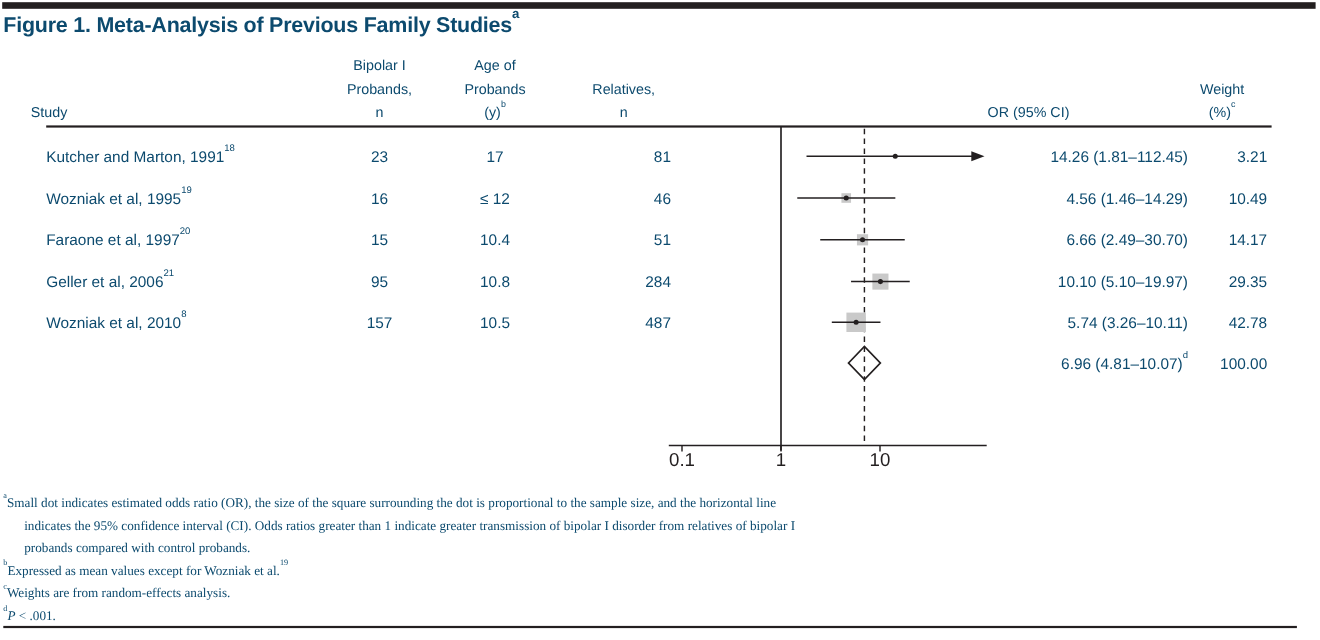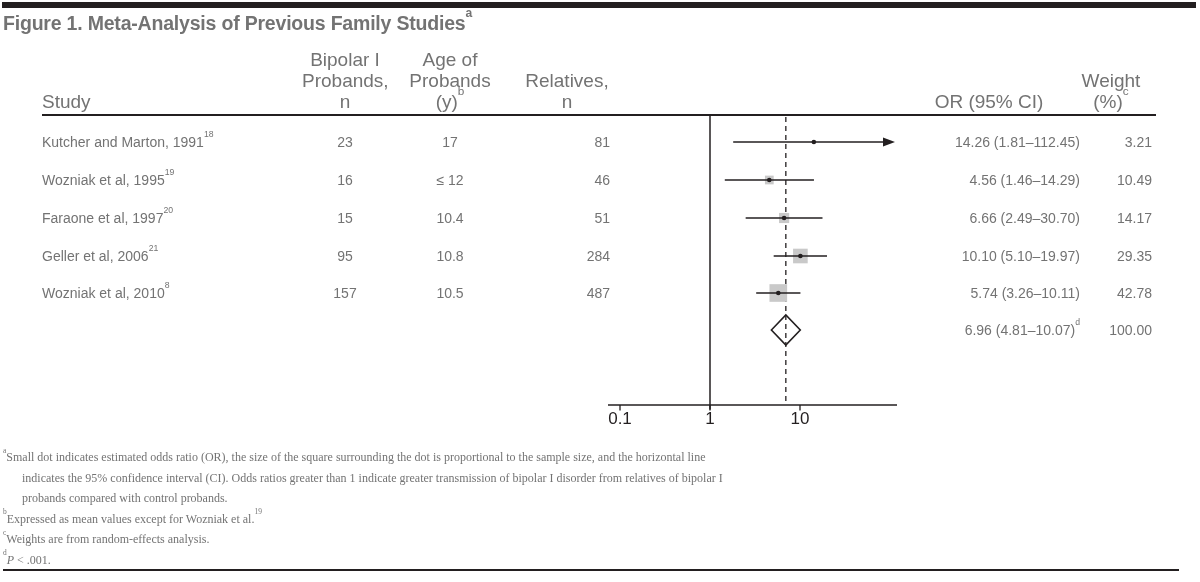--- a/index.html
+++ b/index.html
@@ -1,21 +1,21 @@
 <!DOCTYPE html>
 <html><head>
 <meta charset="utf-8">
 <style>
   html,body{margin:0;padding:0;background:#ffffff;}
   #fig{position:relative;width:1200px;height:582px;background:#ffffff;overflow:hidden;
-       font-family:"Liberation Sans",sans-serif;color:#737373;}
+       font-family:"Liberation Sans",sans-serif;color:#0c4a6e;}
   .topbar{position:absolute;top:2px;left:2px;width:1194px;height:6px;background:#231f20;}
   .title{position:absolute;top:12px;left:3px;font-size:19.5px;font-weight:700;letter-spacing:-0.2px;}
   sup.s{font-size:62%;position:relative;top:-0.45em;line-height:0;}
-  .hdr{position:absolute;bottom:470px;font-size:19px;line-height:21px;text-align:center;}
+  .hdr{position:absolute;bottom:470px;font-size:13px;line-height:21px;text-align:center;}
   .hdr .hl{display:block;}
   .head-rule{position:absolute;top:114px;left:42px;width:1114px;height:1.5px;background:#231f20;}
   .row{position:absolute;left:0;width:1200px;height:22px;font-size:14px;line-height:22px;}
   .c-study{position:absolute;left:42px;white-space:nowrap;}
   .c-n{position:absolute;left:302px;width:86px;text-align:center;}
   .c-age{position:absolute;left:407px;width:86px;text-align:center;}
   .c-rel{position:absolute;left:524px;width:86px;text-align:right;}
   .c-or{position:absolute;left:898px;width:182px;text-align:right;white-space:nowrap;}
   .c-wt{position:absolute;left:1070px;width:82px;text-align:right;}
   .fn-block{position:absolute;top:447px;left:3px;width:1190px;
@@ -27,38 +27,38 @@
 </style>
 </head>
 <body>
 
 <div id="fig">
 
   <div class="topbar"></div>
 
   <div class="title"><span>Figure 1. Meta-Analysis of Previous Family Studies</span><sup class="s">a</sup></div>
 
-  <div class="hdr" style="left:42px;text-align:center;margin-top:31px;">
+  <div class="hdr" style="left:28px;text-align:center;margin-top:31px;">
       <span class="hl">Study</span>
     </div>
   <div class="hdr" style="left:302px;width:86px;">
     <span class="hl">Bipolar I</span>
     <span class="hl">Probands,</span>
     <span class="hl">n</span>
   </div>
   <div class="hdr" style="left:407px;width:86px;">
     <span class="hl">Age of</span>
     <span class="hl">Probands</span>
     <span class="hl"><span>(y)</span><sup class="s">b</sup></span>
   </div>
   <div class="hdr" style="left:524px;width:86px;">
     <span class="hl">Relatives,</span>
     <span class="hl">n</span>
   </div>
-  <div class="hdr" style="left:898px;width:182px;">
+  <div class="hdr" style="left:844px;width:182px;">
       <span class="hl">OR (95% CI)</span>
     </div>
   <div class="hdr" style="left:1070px;width:82px;">
     <span class="hl">Weight</span>
     <span class="hl"><span>(%)</span><sup class="s">c</sup></span>
   </div>
 
   <div class="head-rule"></div>
 
   <div class="row" style="top:131px;">

